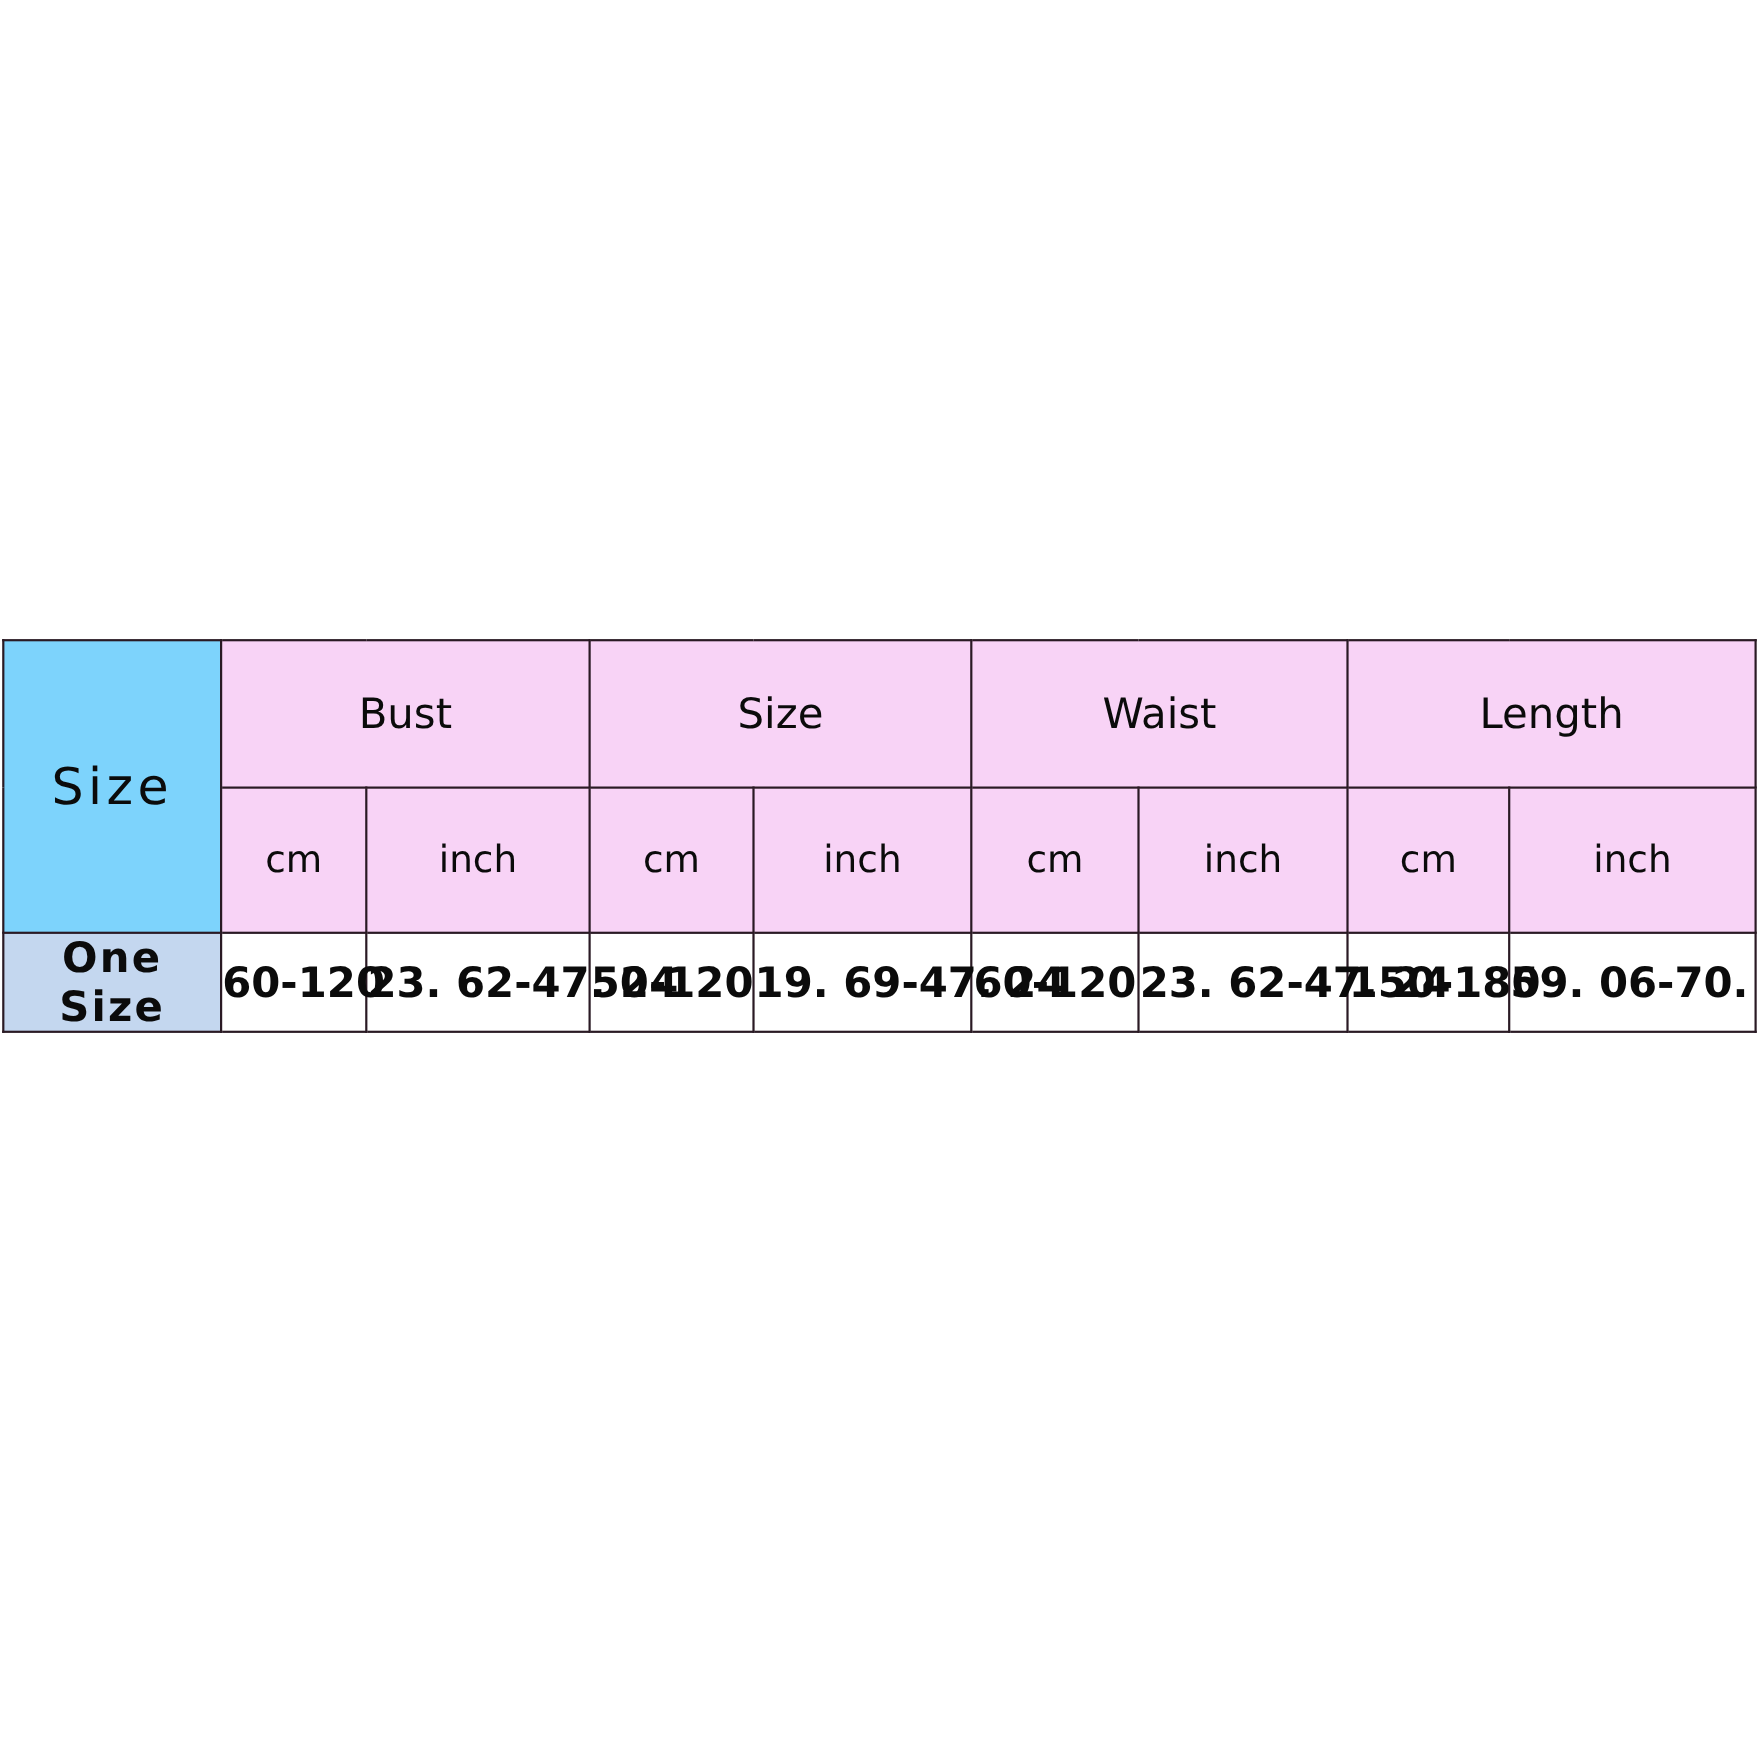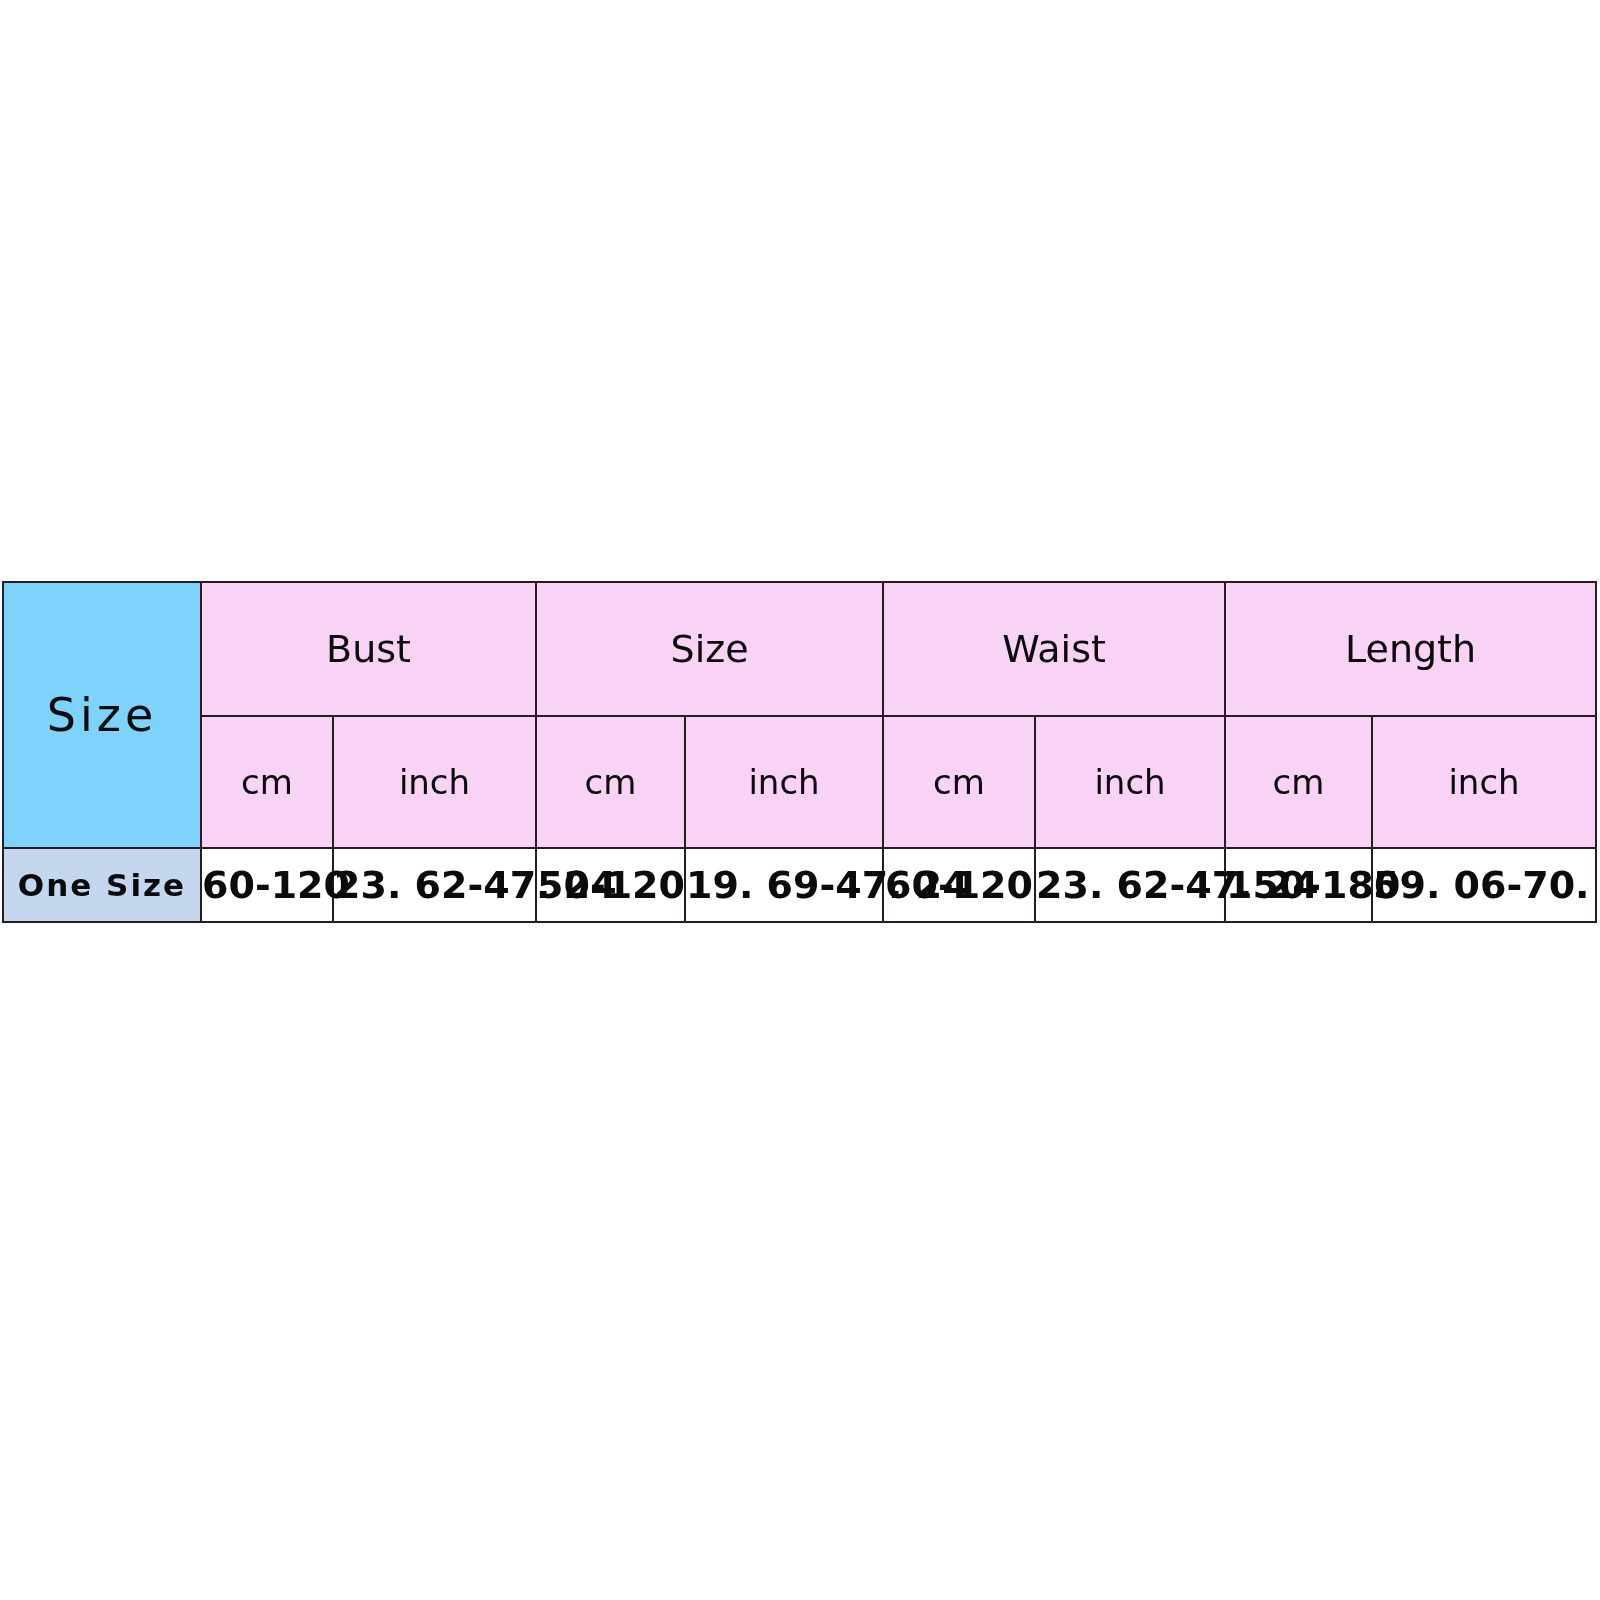--- a/index.html
+++ b/index.html
@@ -57,21 +57,21 @@
 
   td.unit-head {
     background: #f8d3f6;
     font-size: 34px;
     font-weight: normal;
   }
 
   td.size-value {
     background: #c4d7ef;
     font-family: "DejaVu Sans Mono", monospace;
-    font-size: 31px;
+    font-size: 38px;
     font-weight: bold;
     letter-spacing: 2px;
   }
 
   td.data-value {
     background: #ffffff;
     font-family: "DejaVu Sans Mono", monospace;
     font-size: 38px;
     font-weight: bold;
     letter-spacing: 0px;

